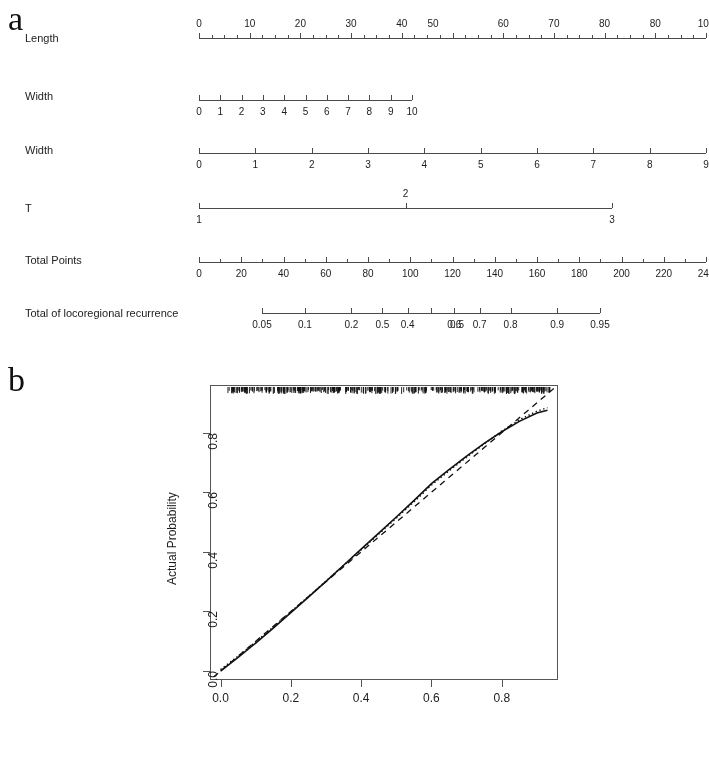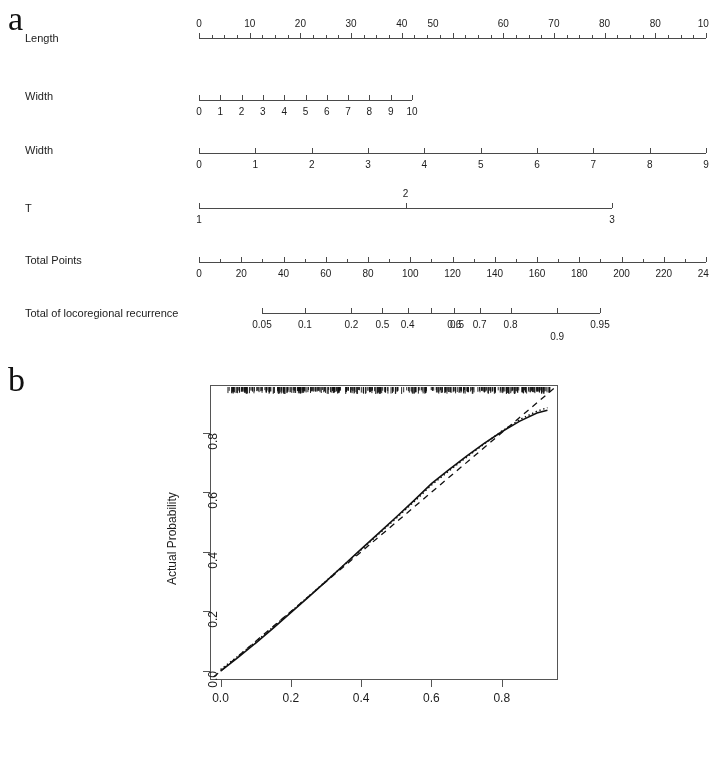--- a/index.html
+++ b/index.html
@@ -290,21 +290,21 @@
     <div class="ticklabel" style="left: 407.728px; top: 319px;">0.4</div>
     <div class="tick major" style="left: 431px; top: 308px;"></div>
     <div class="ticklabel" style="left: 457px; top: 319px;">0.5</div>
     <div class="tick major" style="left: 454px; top: 308px;"></div>
     <div class="ticklabel" style="left: 454.272px; top: 319px;">0.6</div>
     <div class="tick major" style="left: 480px; top: 308px;"></div>
     <div class="ticklabel" style="left: 479.632px; top: 319px;">0.7</div>
     <div class="tick major" style="left: 511px; top: 308px;"></div>
     <div class="ticklabel" style="left: 510.568px; top: 319px;">0.8</div>
     <div class="tick major" style="left: 557px; top: 308px;"></div>
-    <div class="ticklabel" style="left: 557.113px; top: 331px; text-align: right;">0.9</div>
+    <div class="ticklabel" style="left: 557.113px; top: 319px; text-align: right;">0.9</div>
     <div class="tick major" style="left: 600px; top: 308px;"></div>
     <div class="ticklabel" style="left: 600px; top: 319px;">0.95</div>
     <div class="tick major" style="left: 262px; top: 308px;"></div>
     <div class="tick major" style="left: 600px; top: 308px;"></div>
   </div>
 
 <div id="calplot">
   <div id="plot-box"></div>
   <svg id="plot-svg" width="709" height="399">
       <g>

